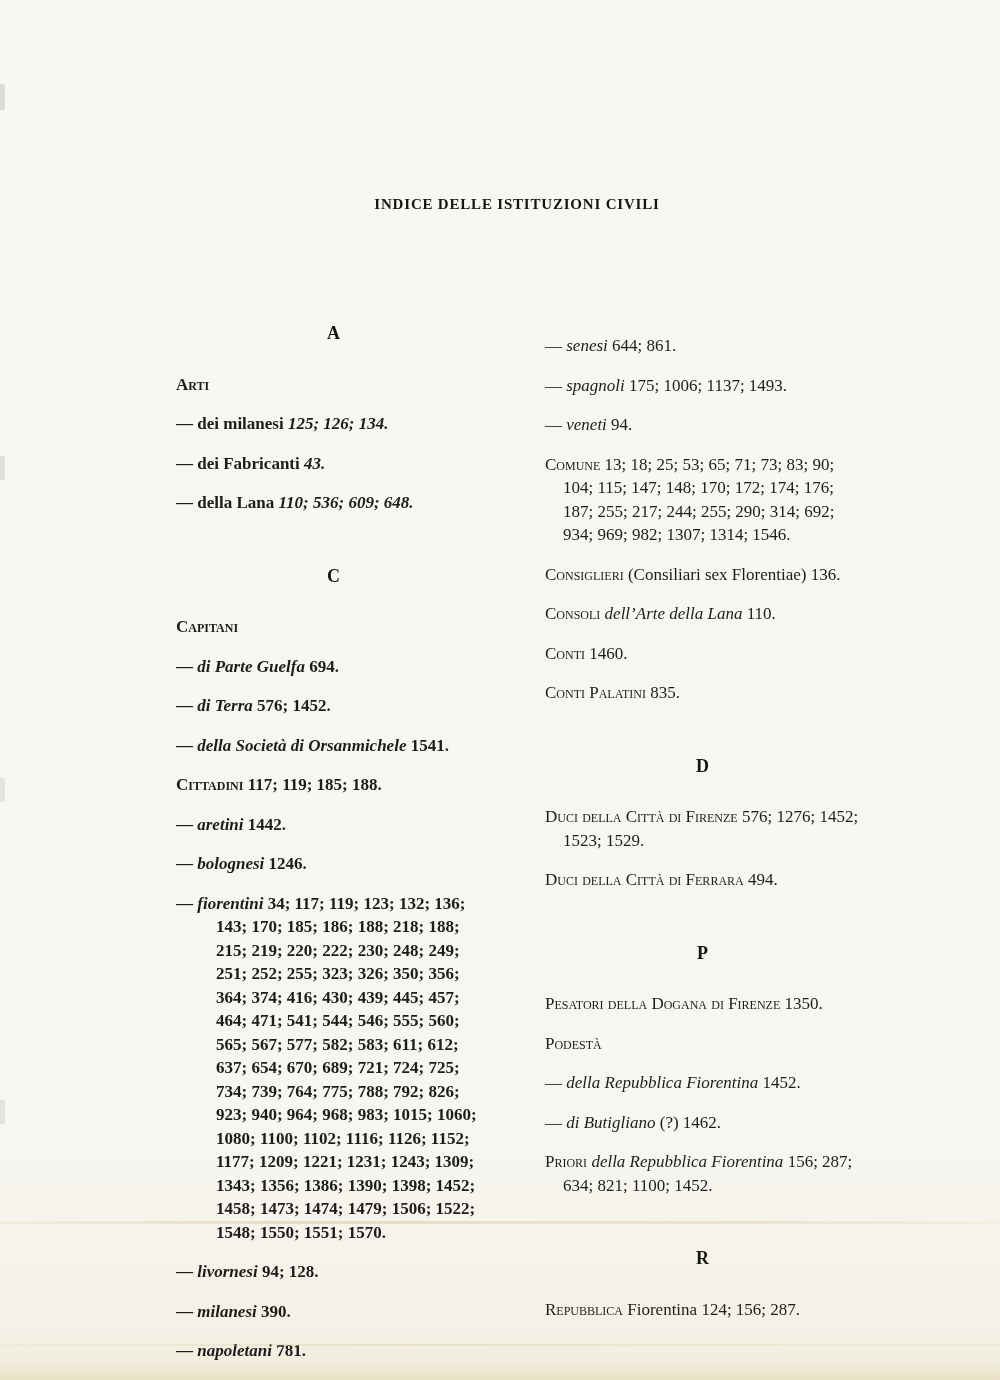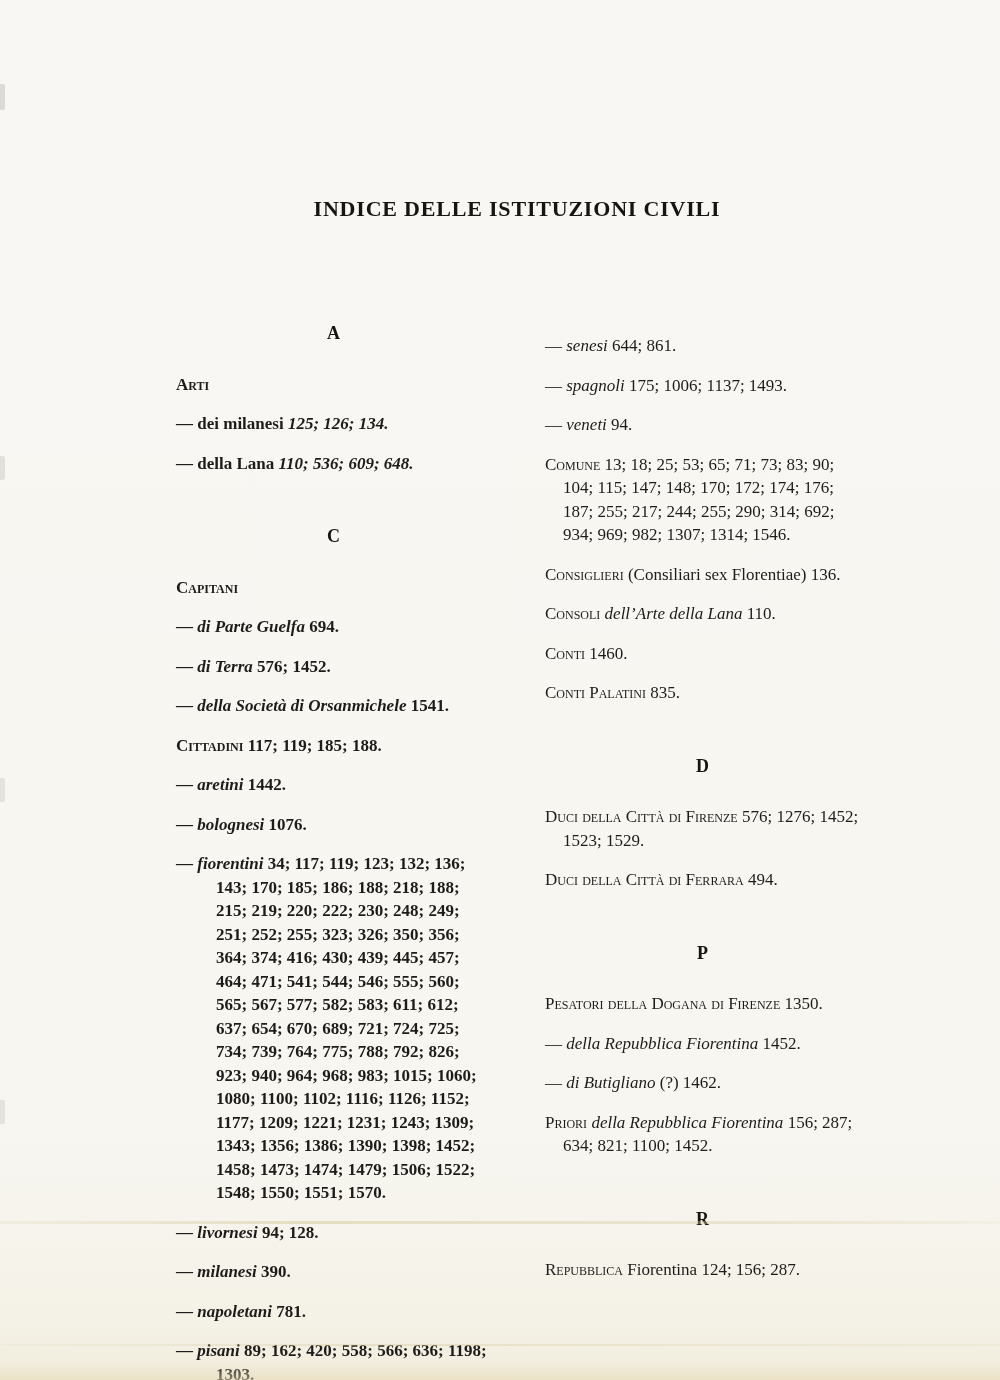--- a/index.html
+++ b/index.html
@@ -15,21 +15,21 @@
     position: absolute;
     inset: 0;
     background: linear-gradient(180deg, #f8f7f3 0%, #f7f6f1 82%, #f4f1e6 96%, #f1ecdc 100%);
   }
   .page-title {
     position: absolute;
     top: 196px;
     left: 158px;
     width: 718px;
     text-align: center;
-    font-size: 22px;
+    font-size: 15px;
     font-weight: bold;
     letter-spacing: 0.8px;
     color: #161512;
   }
   .cols {
     position: absolute;
     top: 318px;
     left: 160px;
     width: 716px;
     display: flex;
@@ -76,29 +76,30 @@
 
 <div class="page">
 
   <h1 class="page-title">INDICE DELLE ISTITUZIONI CIVILI</h1>
 
   <div class="cols">
     <div class="col col-left">
         <div class="letter">A</div>
         <p class="entry"><span class="sc">Arti</span></p>
         <p class="entry"><span class="r">— dei milanesi </span><span class="i">125; 126; 134.</span></p>
+        <p class="entry"><span class="r">— dei Fabricanti </span><span class="i">43.</span></p>
         <p class="entry"><span class="r">— della Lana </span><span class="i">110; 536; 609; 648.</span></p>
         <div class="letter">C</div>
         <p class="entry"><span class="sc">Capitani</span></p>
         <p class="entry"><span class="r">— </span><span class="i">di Parte Guelfa</span><span class="r"> 694.</span></p>
         <p class="entry"><span class="r">— </span><span class="i">di Terra</span><span class="r"> 576; 1452.</span></p>
         <p class="entry"><span class="r">— </span><span class="i">della Società di Orsanmichele</span><span class="r"> 1541.</span></p>
         <p class="entry"><span class="sc">Cittadini</span><span class="r"> 117; 119; 185; 188.</span></p>
         <p class="entry"><span class="r">— </span><span class="i">aretini</span><span class="r"> 1442.</span></p>
-        <p class="entry"><span class="r">— </span><span class="i">bolognesi</span><span class="r"> 1076.</span></p>
+        <p class="entry"><span class="r">— </span><span class="i">bolognesi</span><span class="r"> 1246.</span></p>
         <p class="entry"><span class="r">— </span><span class="i">fiorentini</span><span class="r"> 34; 117; 119; 123; 132; 136; 143; 170; 185; 186; 188; 218; 188; 215; 219; 220; 222; 230; 248; 249; 251; 252; 255; 323; 326; 350; 356; 364; 374; 416; 430; 439; 445; 457; 464; 471; 541; 544; 546; 555; 560; 565; 567; 577; 582; 583; 611; 612; 637; 654; 670; 689; 721; 724; 725; 734; 739; 764; 775; 788; 792; 826; 923; 940; 964; 968; 983; 1015; 1060; 1080; 1100; 1102; 1116; 1126; 1152; 1177; 1209; 1221; 1231; 1243; 1309; 1343; 1356; 1386; 1390; 1398; 1452; 1458; 1473; 1474; 1479; 1506; 1522; 1548; 1550; 1551; 1570.</span></p>
         <p class="entry"><span class="r">— </span><span class="i">livornesi</span><span class="r"> 94; 128.</span></p>
         <p class="entry"><span class="r">— </span><span class="i">milanesi</span><span class="r"> 390.</span></p>
         <p class="entry"><span class="r">— </span><span class="i">napoletani</span><span class="r"> 781.</span></p>
         <p class="entry"><span class="r">— </span><span class="i">pisani</span><span class="r"> 89; 162; 420; 558; 566; 636; 1198; 1303.</span></p>
         <p class="entry"><span class="r">— </span><span class="i">romani</span><span class="r"> 1086.</span></p>
       </div>
     <div class="col col-right">
         <p class="entry"><span class="r">— </span><span class="i">senesi</span><span class="r"> 644; 861.</span></p>
         <p class="entry"><span class="r">— </span><span class="i">spagnoli</span><span class="r"> 175; 1006; 1137; 1493.</span></p>
@@ -106,20 +107,21 @@
         <p class="entry"><span class="sc">Comune</span><span class="r"> 13; 18; 25; 53; 65; 71; 73; 83; 90; 104; 115; 147; 148; 170; 172; 174; 176; 187; 255; 217; 244; 255; 290; 314; 692; 934; 969; 982; 1307; 1314; 1546.</span></p>
         <p class="entry"><span class="sc">Consiglieri</span><span class="r"> (Consiliari sex Florentiae) 136.</span></p>
         <p class="entry"><span class="sc">Consoli</span><span class="r"> </span><span class="i">dell’Arte della Lana</span><span class="r"> 110.</span></p>
         <p class="entry"><span class="sc">Conti</span><span class="r"> 1460.</span></p>
         <p class="entry"><span class="sc">Conti Palatini</span><span class="r"> 835.</span></p>
         <div class="letter">D</div>
         <p class="entry"><span class="sc">Duci della Città di Firenze</span><span class="r"> 576; 1276; 1452; 1523; 1529.</span></p>
         <p class="entry"><span class="sc">Duci della Città di Ferrara</span><span class="r"> 494.</span></p>
         <div class="letter">P</div>
         <p class="entry"><span class="sc">Pesatori della Dogana di Firenze</span><span class="r"> 1350.</span></p>
+        <p class="entry"><span class="sc">Podestà</span></p>
         <p class="entry"><span class="r">— </span><span class="i">della Repubblica Fiorentina</span><span class="r"> 1452.</span></p>
         <p class="entry"><span class="r">— </span><span class="i">di Butigliano</span><span class="r"> (?) 1462.</span></p>
         <p class="entry"><span class="sc">Priori</span><span class="r"> </span><span class="i">della Repubblica Fiorentina</span><span class="r"> 156; 287; 634; 821; 1100; 1452.</span></p>
         <div class="letter">R</div>
         <p class="entry"><span class="sc">Repubblica</span><span class="r"> Fiorentina 124; 156; 287.</span></p>
       </div>
   </div>
 
   <div class="artifact scan-line-1"></div>
   <div class="artifact scan-line-2"></div>

